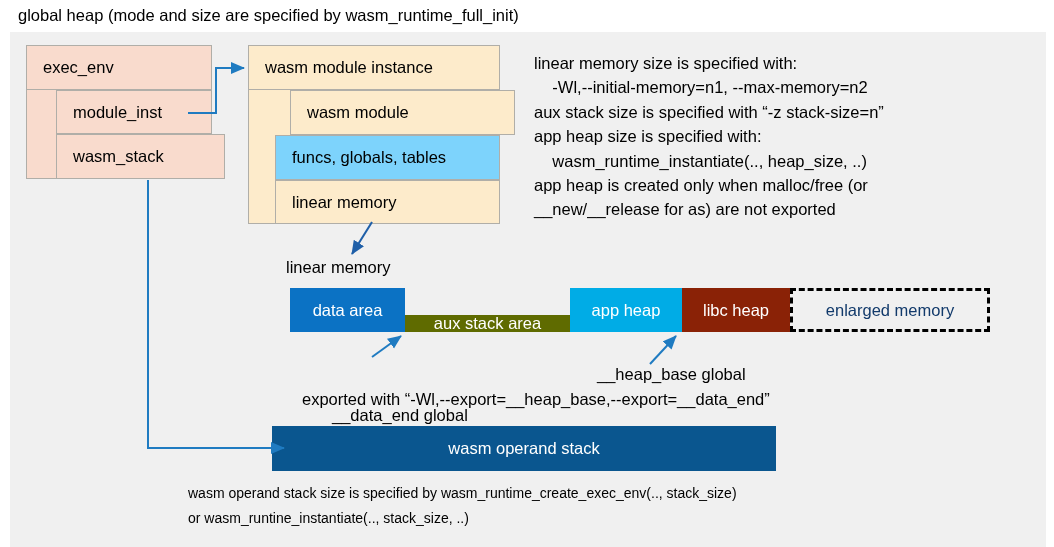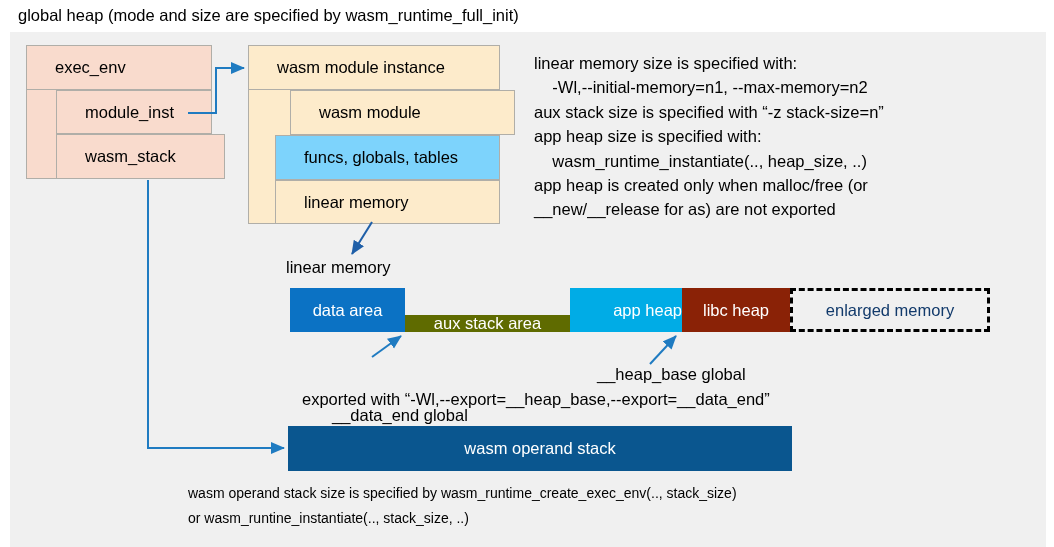--- a/index.html
+++ b/index.html
@@ -40,21 +40,21 @@
   
   .box {
     position: absolute;
     box-sizing: border-box;
     border: 1px solid #b0aea8;
     display: flex;
     align-items: center;
     font-size: 16.5px;
   }
   .box-label {
-    padding-left: 28px;
+    padding-left: 16px;
     white-space: nowrap;
   }
 
   
   .exec-outer { left: 26px; top: 45px; width: 186px; height: 134px;
                 background: #f9dbcd; border: 1px solid #b0aea8; }
   .exec-hdr   { left: 26px; top: 45px; width: 186px; height: 45px;
                 background: #f9dbcd; }
   .exec-sub1  { left: 56px; top: 90px; width: 156px; height: 44px;
                 background: #f9dbcd; }
@@ -121,21 +121,21 @@
     font-size: 16.5px;
     white-space: nowrap;
   }
   .ann-data-end  { left: 332px; top: 358px; margin-top: 48px; }
   .ann-heap-base { left: 597px; top: 365px; }
   .ann-export    { left: 302px; top: 390px; }
 
   
   .opstack {
     position: absolute;
-    left: 288px;
+    left: 272px;
     top: 426px;
     width: 504px;
     height: 45px;
     background: #0a568f;
     display: flex;
     align-items: center;
     justify-content: center;
     color: #ffffff;
     font-size: 16.5px;
     white-space: nowrap;
@@ -203,21 +203,21 @@
 
   <div class="lm-label">linear memory</div>
 
   <div class="membar" id="membar">
       <div class="seg" style="width: 115px; background: rgb(11, 114, 196);">
         <span>data area</span>
       </div>
       <div class="seg" style="width: 165px; background: rgb(95, 107, 0); margin-top: 27px;">
         <span>aux stack area</span>
       </div>
-      <div class="seg" style="width: 112px; background: rgb(0, 172, 230); justify-content: flex-end;">
+      <div class="seg" style="width: 112px; background: rgb(0, 172, 230);">
         <span>app heap</span>
       </div>
       <div class="seg" style="width: 108px; background: rgb(138, 34, 6);">
         <span>libc heap</span>
       </div>
       <div class="seg dashed" style="width: 200px;">
         <span>enlarged memory</span>
       </div>
     </div>
 

